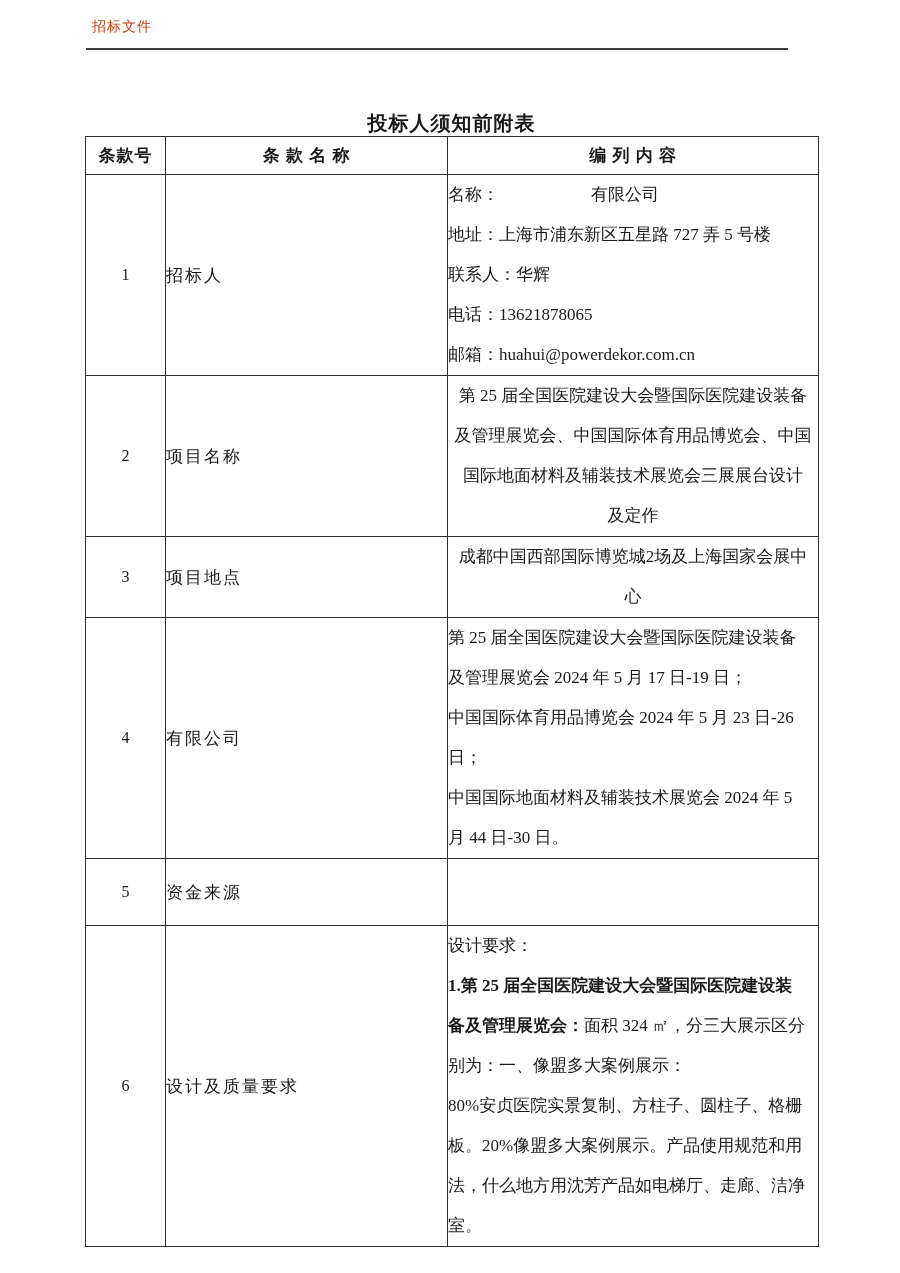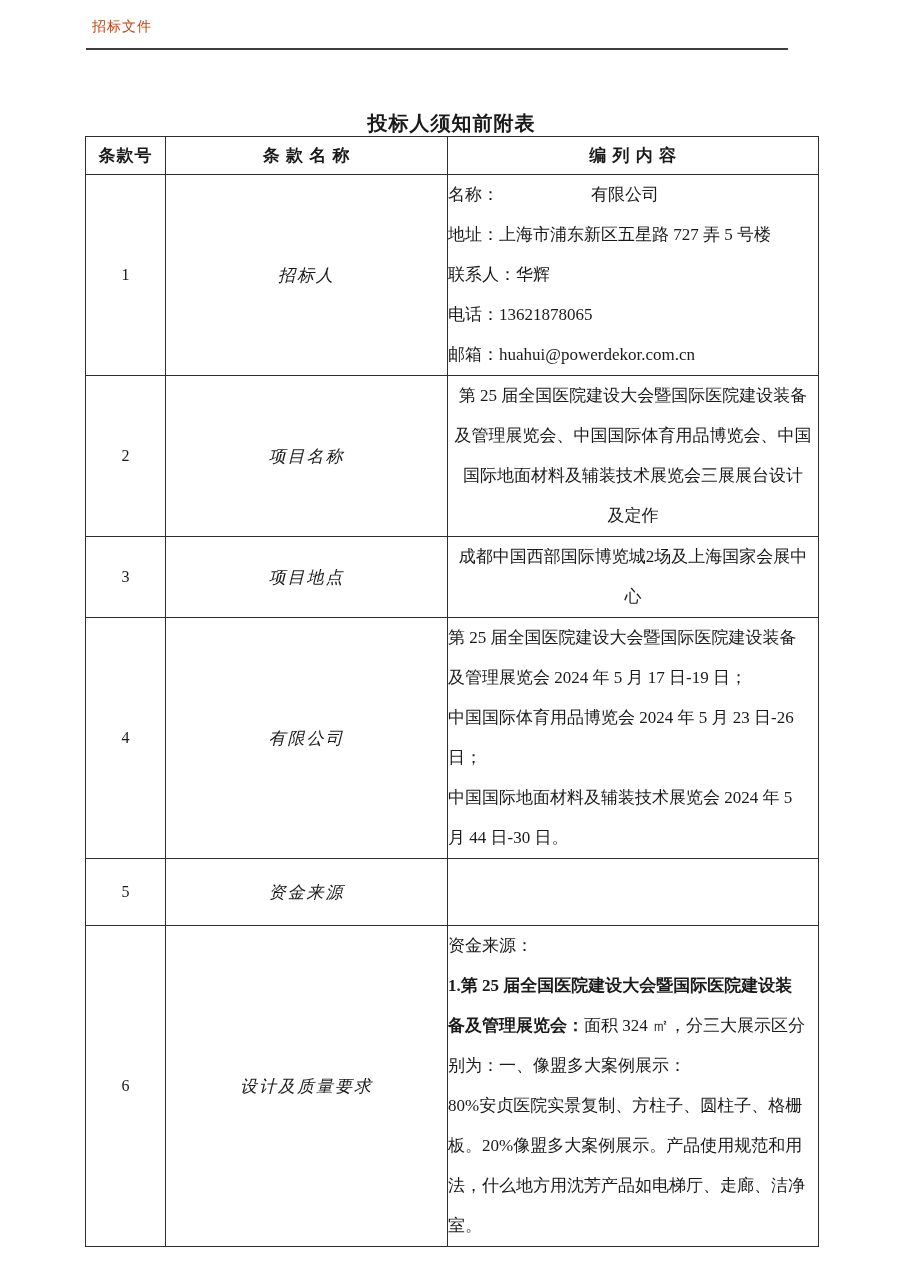--- a/index.html
+++ b/index.html
@@ -25,21 +25,21 @@
     border-collapse:collapse;table-layout:fixed;
   }
   table.notice th,table.notice td{
     border:1px solid #2e2e2e;vertical-align:middle;padding:0;
   }
   table.notice th{
     font-size:17px;font-weight:bold;height:37px;text-align:center;
     letter-spacing:1px;
   }
   td.num{text-align:center;font-size:16px;}
-  td.name{text-align:center;font-size:17px;letter-spacing:2px;font-style:italic;}
+  td.name{font-size:17px;letter-spacing:2px;}
   td.content{padding:0 8px;font-size:17px;}
   td.content .line{line-height:40px;white-space:nowrap;}
   td.content.center .line{text-align:center;}
   .seg-bold{font-weight:bold;}
   .seg-indent{margin-left:92px;}
 </style>
 </head>
 <body>
 
 <div>
@@ -104,21 +104,21 @@
         </tr>
         <tr style="height: 67px;">
           <td class="num">5</td>
           <td class="name">资金来源</td>
           <td class="content"></td>
         </tr>
         <tr style="height: 319px;">
           <td class="num">6</td>
           <td class="name">设计及质量要求</td>
           <td class="content">
-            <div class="line"><span>资金来源：</span></div>
+            <div class="line"><span>设计要求：</span></div>
             <div class="line"><span class="seg-bold">1.第 25 届全国医院建设大会暨国际医院建设装</span></div>
             <div class="line"><span class="seg-bold">备及管理展览会：</span><span>面积 324 ㎡，分三大展示区分</span></div>
             <div class="line"><span>别为：一、像盟多大案例展示：</span></div>
             <div class="line"><span>80%安贞医院实景复制、方柱子、圆柱子、格栅</span></div>
             <div class="line"><span>板。20%像盟多大案例展示。产品使用规范和用</span></div>
             <div class="line"><span>法，什么地方用沈芳产品如电梯厅、走廊、洁净</span></div>
             <div class="line"><span>室。</span></div>
           </td>
         </tr>
       </tbody>

